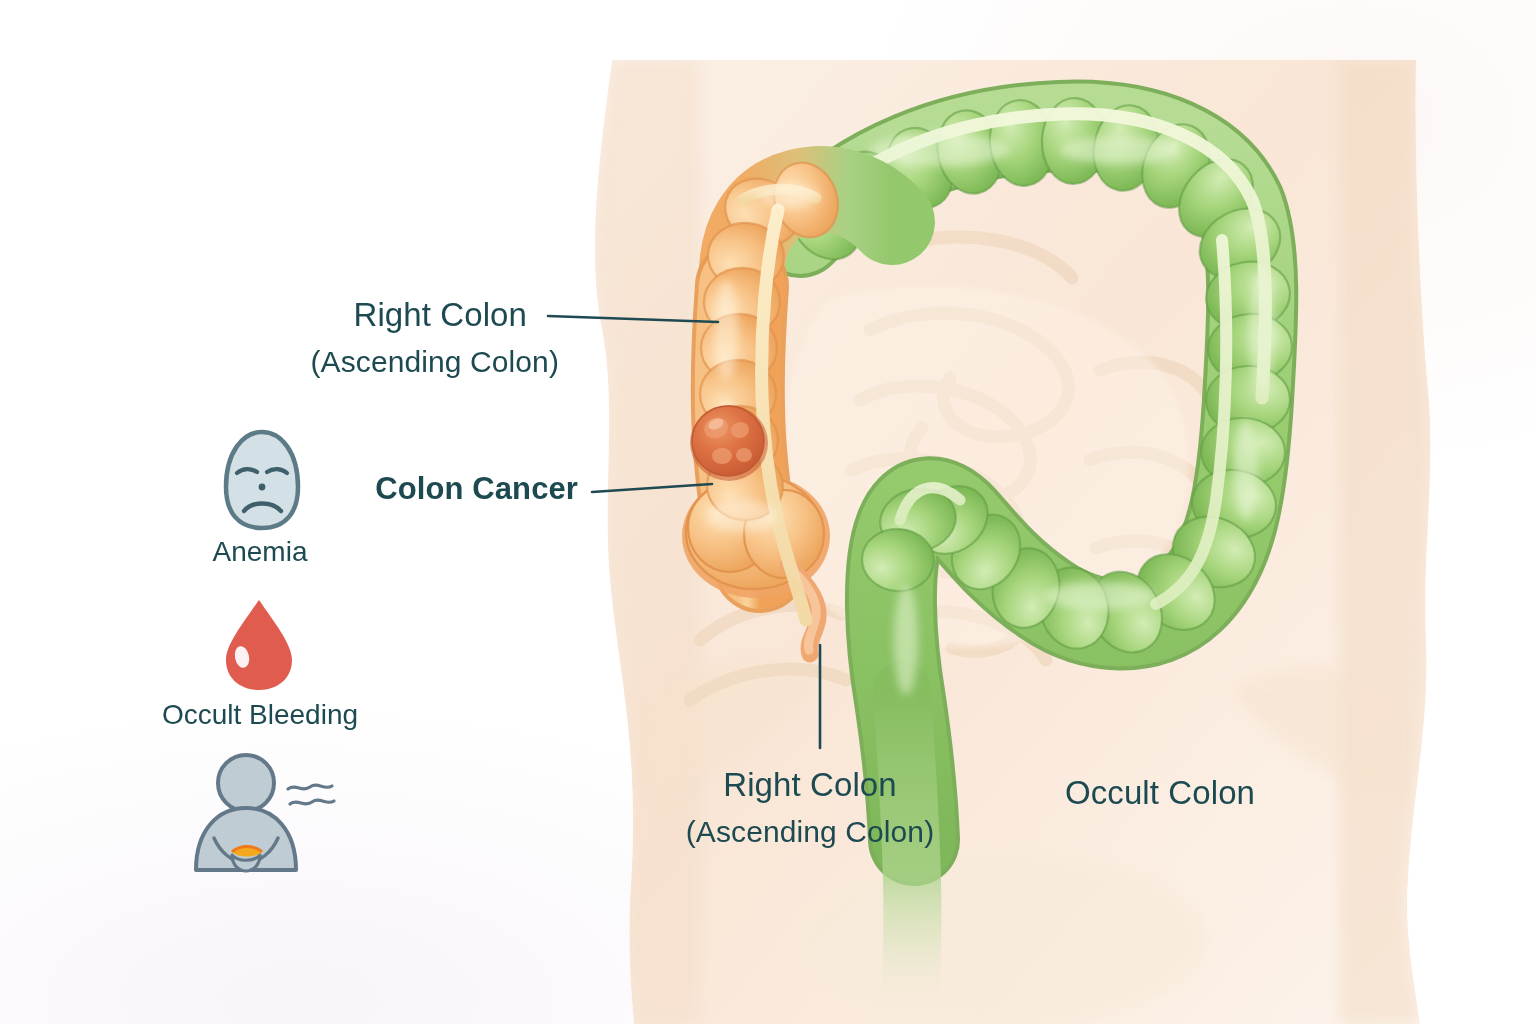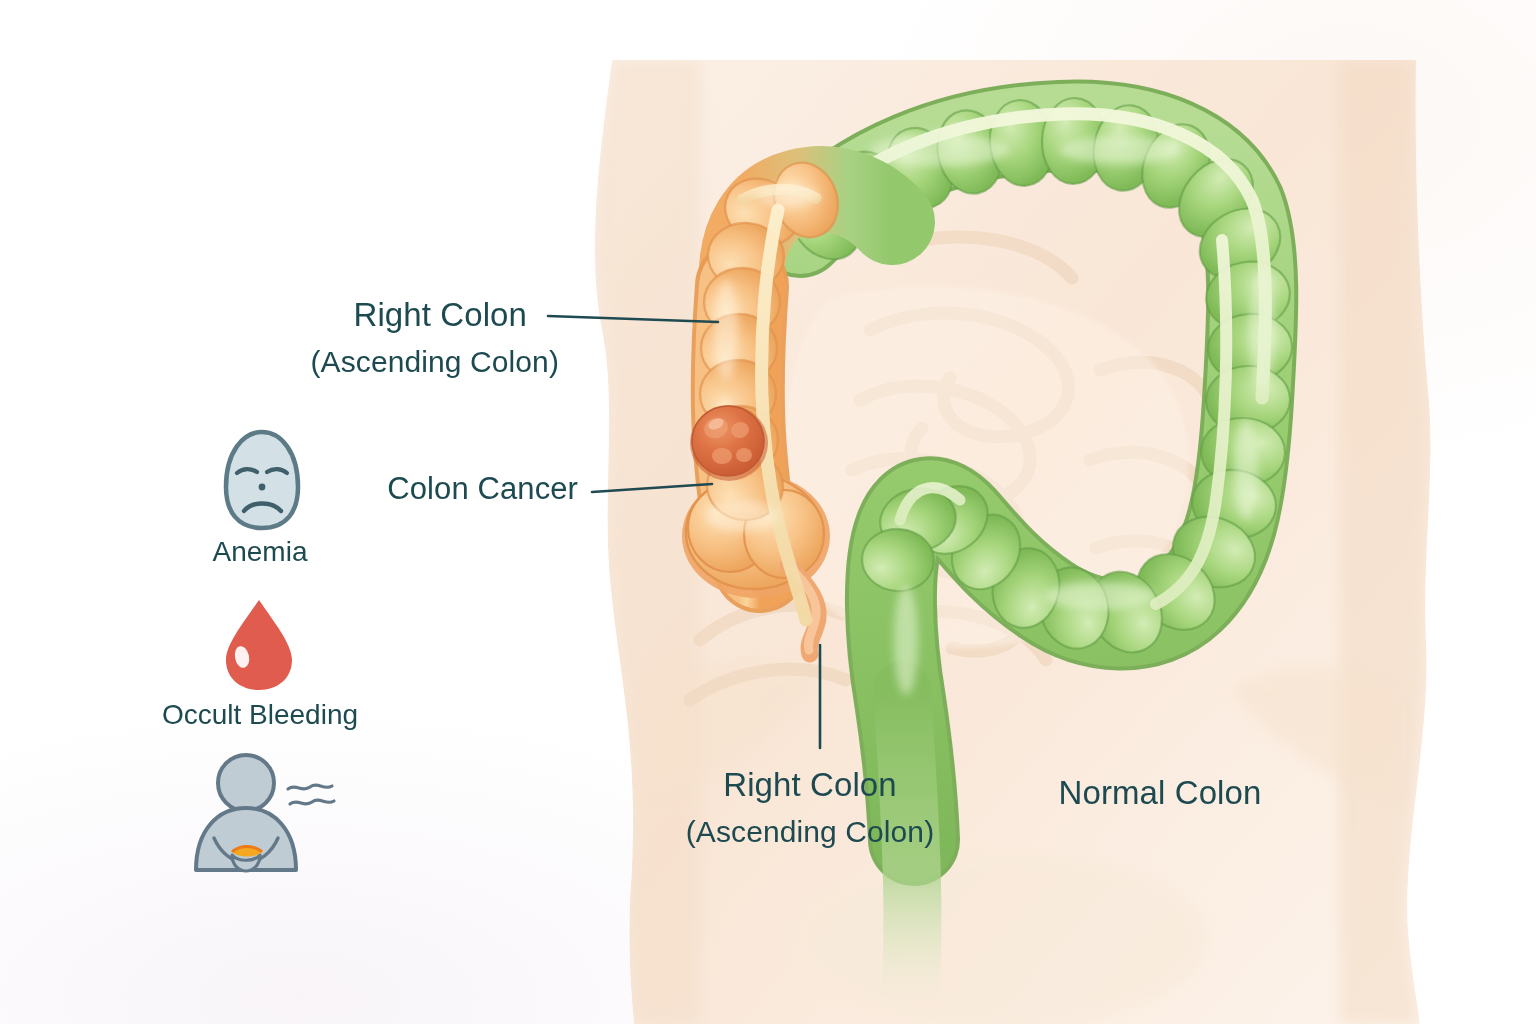--- a/index.html
+++ b/index.html
@@ -16,21 +16,21 @@
       radial-gradient(ellipse 900px 420px at 300px 1000px, rgba(243,236,244,.55) 0%, rgba(255,255,255,0) 70%),
       radial-gradient(ellipse 700px 500px at 1350px 120px, rgba(250,240,235,.5) 0%, rgba(255,255,255,0) 70%),
       #ffffff;
   }
   svg.art{position:absolute;left:0;top:0;width:1536px;height:1024px;}
 
   
   .lbl{position:absolute;color:#1d4a50;white-space:nowrap;letter-spacing:.1px;}
   .lbl-main{font-size:33px;}
   .lbl-sub{font-size:30px;}
-  .lbl-bold{font-size:31px;font-weight:normal;}
+  .lbl-bold{font-size:31px;font-weight:bold;}
   .ta-r{text-align:right;}
   .ta-c{text-align:center;}
 
   #rightColonTitle{left:0;top:296px;width:527px;}
   #rightColonSub{left:0;top:345px;width:559px;}
   #cancerLabel{left:0;top:471px;width:578px;}
   #bottomRightColon{left:640px;top:766px;width:340px;}
   #bottomRightColonSub{left:620px;top:815px;width:380px;}
   #normalColon{left:1030px;top:774px;width:260px;}
 
@@ -263,21 +263,21 @@
   </svg>
 
   <div id="rightColonTitle" class="lbl lbl-main ta-r">Right Colon</div>
   <div id="rightColonSub" class="lbl lbl-sub ta-r">(Ascending Colon)</div>
 
   <div id="cancerLabel" class="lbl lbl-bold ta-r">Colon Cancer</div>
 
   <div id="bottomRightColon" class="lbl lbl-main ta-c">Right Colon</div>
   <div id="bottomRightColonSub" class="lbl lbl-sub ta-c">(Ascending Colon)</div>
 
-  <div id="normalColon" class="lbl lbl-main ta-c">Normal Colon</div>
+  <div id="normalColon" class="lbl lbl-main ta-c">Occult Colon</div>
 
   <svg class="art" viewBox="0 0 1536 1024">
 
     <g>
       <path d="M226 487 C226 452 243 432 262 432 C281 432 298 452 298 487
                C298 512 286 528 262 528 C238 528 226 512 226 487 Z" fill="#d3e1e6" stroke="#5d7b86" stroke-width="4.5" stroke-linejoin="round"></path>
       <path d="M237 473 C243 468 251 468 257 472" fill="none" stroke="#3f5f6b" stroke-width="4.2" stroke-linecap="round"></path>
       <path d="M267 472 C273 468 281 468 287 473" fill="none" stroke="#3f5f6b" stroke-width="4.2" stroke-linecap="round"></path>
       <circle cx="262" cy="487" r="3.4" fill="#3f5f6b"></circle>
       <path d="M244 511 C252 501 272 501 281 511" fill="none" stroke="#3f5f6b" stroke-width="4.4" stroke-linecap="round"></path>

